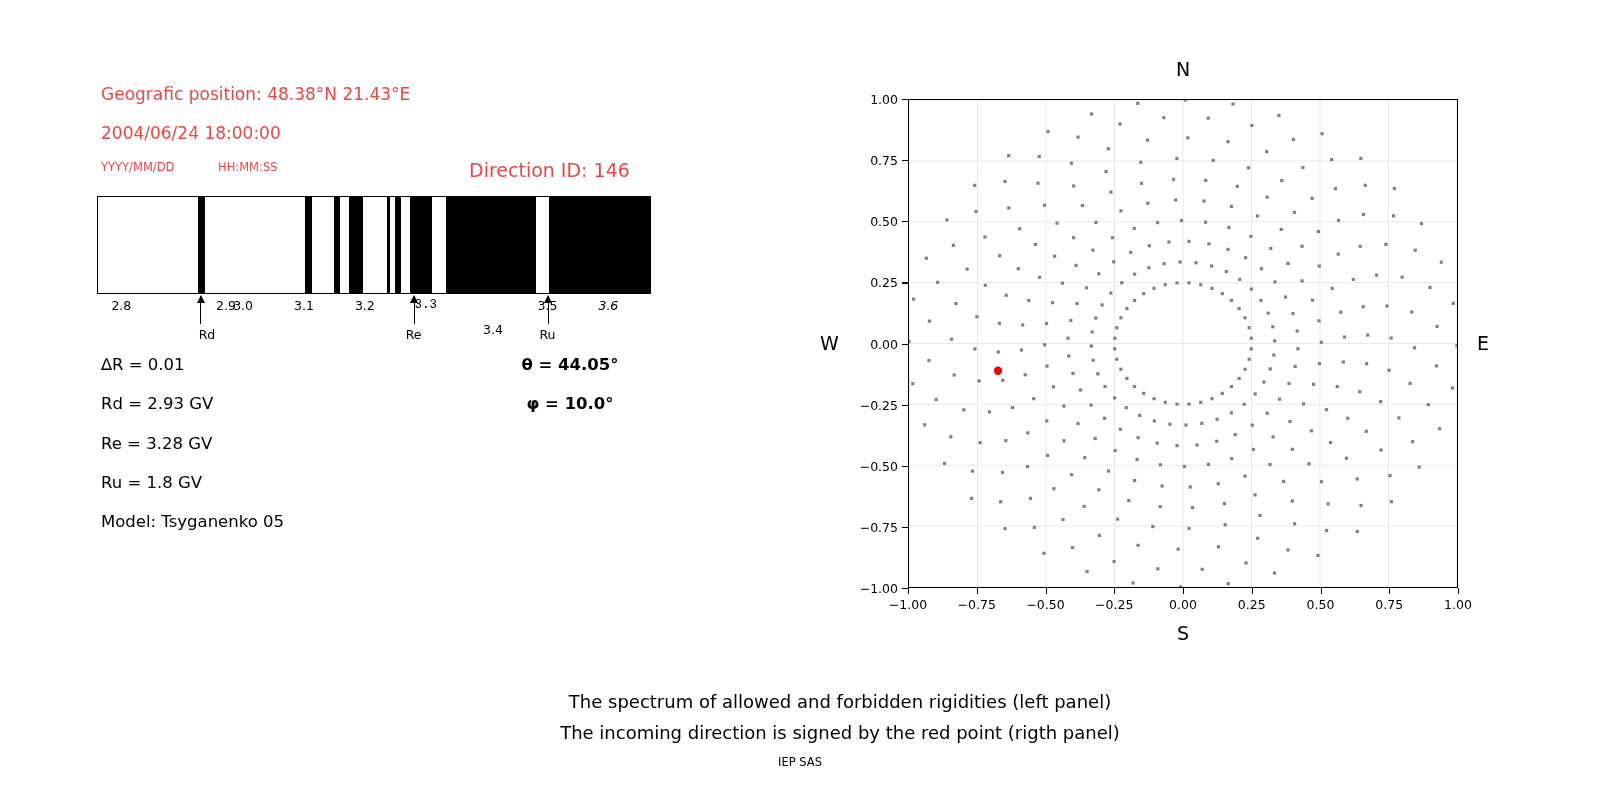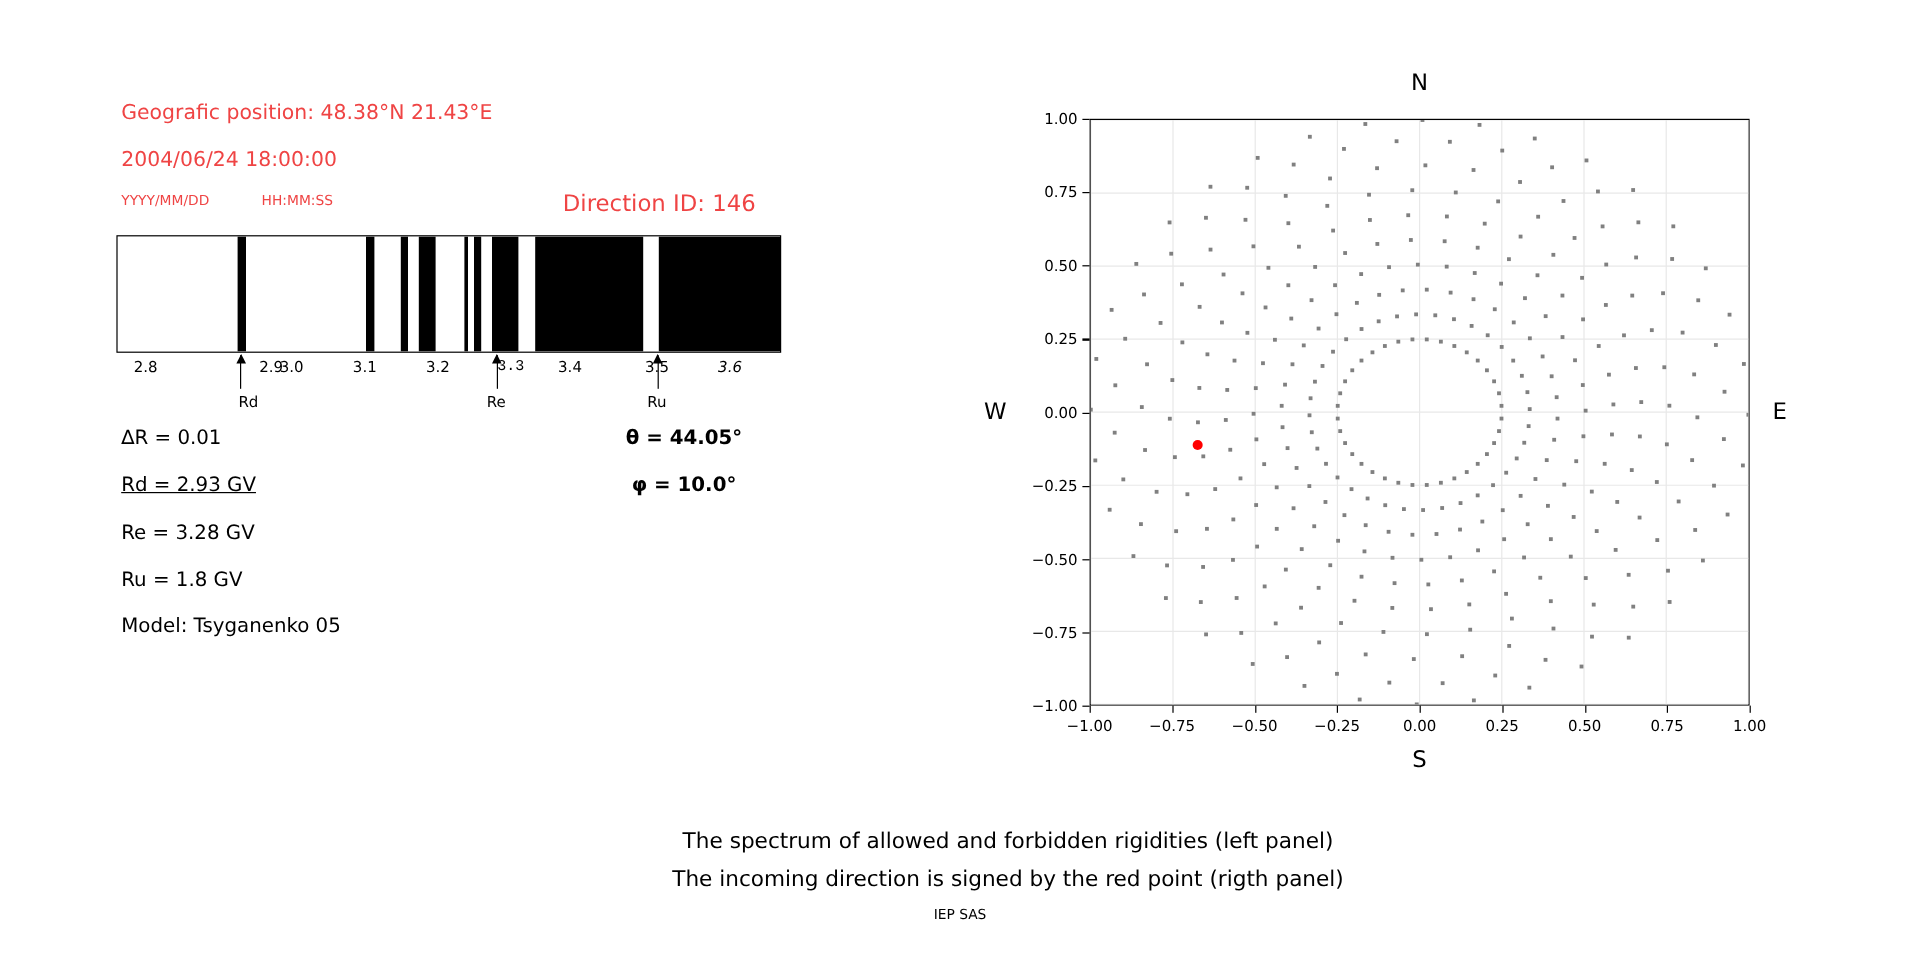--- a/index.html
+++ b/index.html
@@ -95,21 +95,21 @@
   }
   .param-right {
     position: absolute;
     left: 570px;
     font-size: 16.5px;
     white-space: nowrap;
     transform: translateX(-50%);
     font-weight: bold;
   }
   #p-dr    { top: 355px; }
-  #p-rd    { top: 394px; text-decoration: underline; }
+  #p-rd    { top: 394px; }
   #p-re    { top: 434px; }
   #p-ru    { top: 473px; }
   #p-model { top: 512px; }
   #p-theta { top: 355px; }
   #p-phi   { top: 394px; }
 
   
   #right-panel {
     position: absolute;
     left: 760px; top: 0;
@@ -211,21 +211,21 @@
       </div>
   </div>
 
   <div id="spectrum-axis">
       <div class="xtick-label" style="left: 24.3516px;">2.8</div>
       <div class="xtick-label" style="left: 85px; margin-left: 44px;">2.9</div>
       <div class="xtick-label" style="left: 146.11px;">3.0</div>
       <div class="xtick-label" style="left: 206.989px;">3.1</div>
       <div class="xtick-label" style="left: 267.868px;">3.2</div>
       <div class="xtick-label" style="left: 328.747px; font-family: Liberation Mono, monospace;">3.3</div>
-      <div class="xtick-label" style="left: 378px;">3.4</div>
+      <div class="xtick-label" style="left: 396px; margin-top: 24px;">3.4</div>
       <div class="xtick-label" style="left: 450.505px;">3.5</div>
       <div class="xtick-label" style="left: 511.385px; font-style: italic;">3.6</div>
       <div class="marker-arrow" style="left: 103.495px;"></div>
       <div class="marker-label" style="left: 110px;">Rd</div>
       <div class="marker-arrow" style="left: 316.571px;"></div>
       <div class="marker-label" style="left: 316.571px;">Re</div>
       <div class="marker-arrow" style="left: 450.505px;"></div>
       <div class="marker-label" style="left: 450.505px;">Ru</div>
     </div>
 

